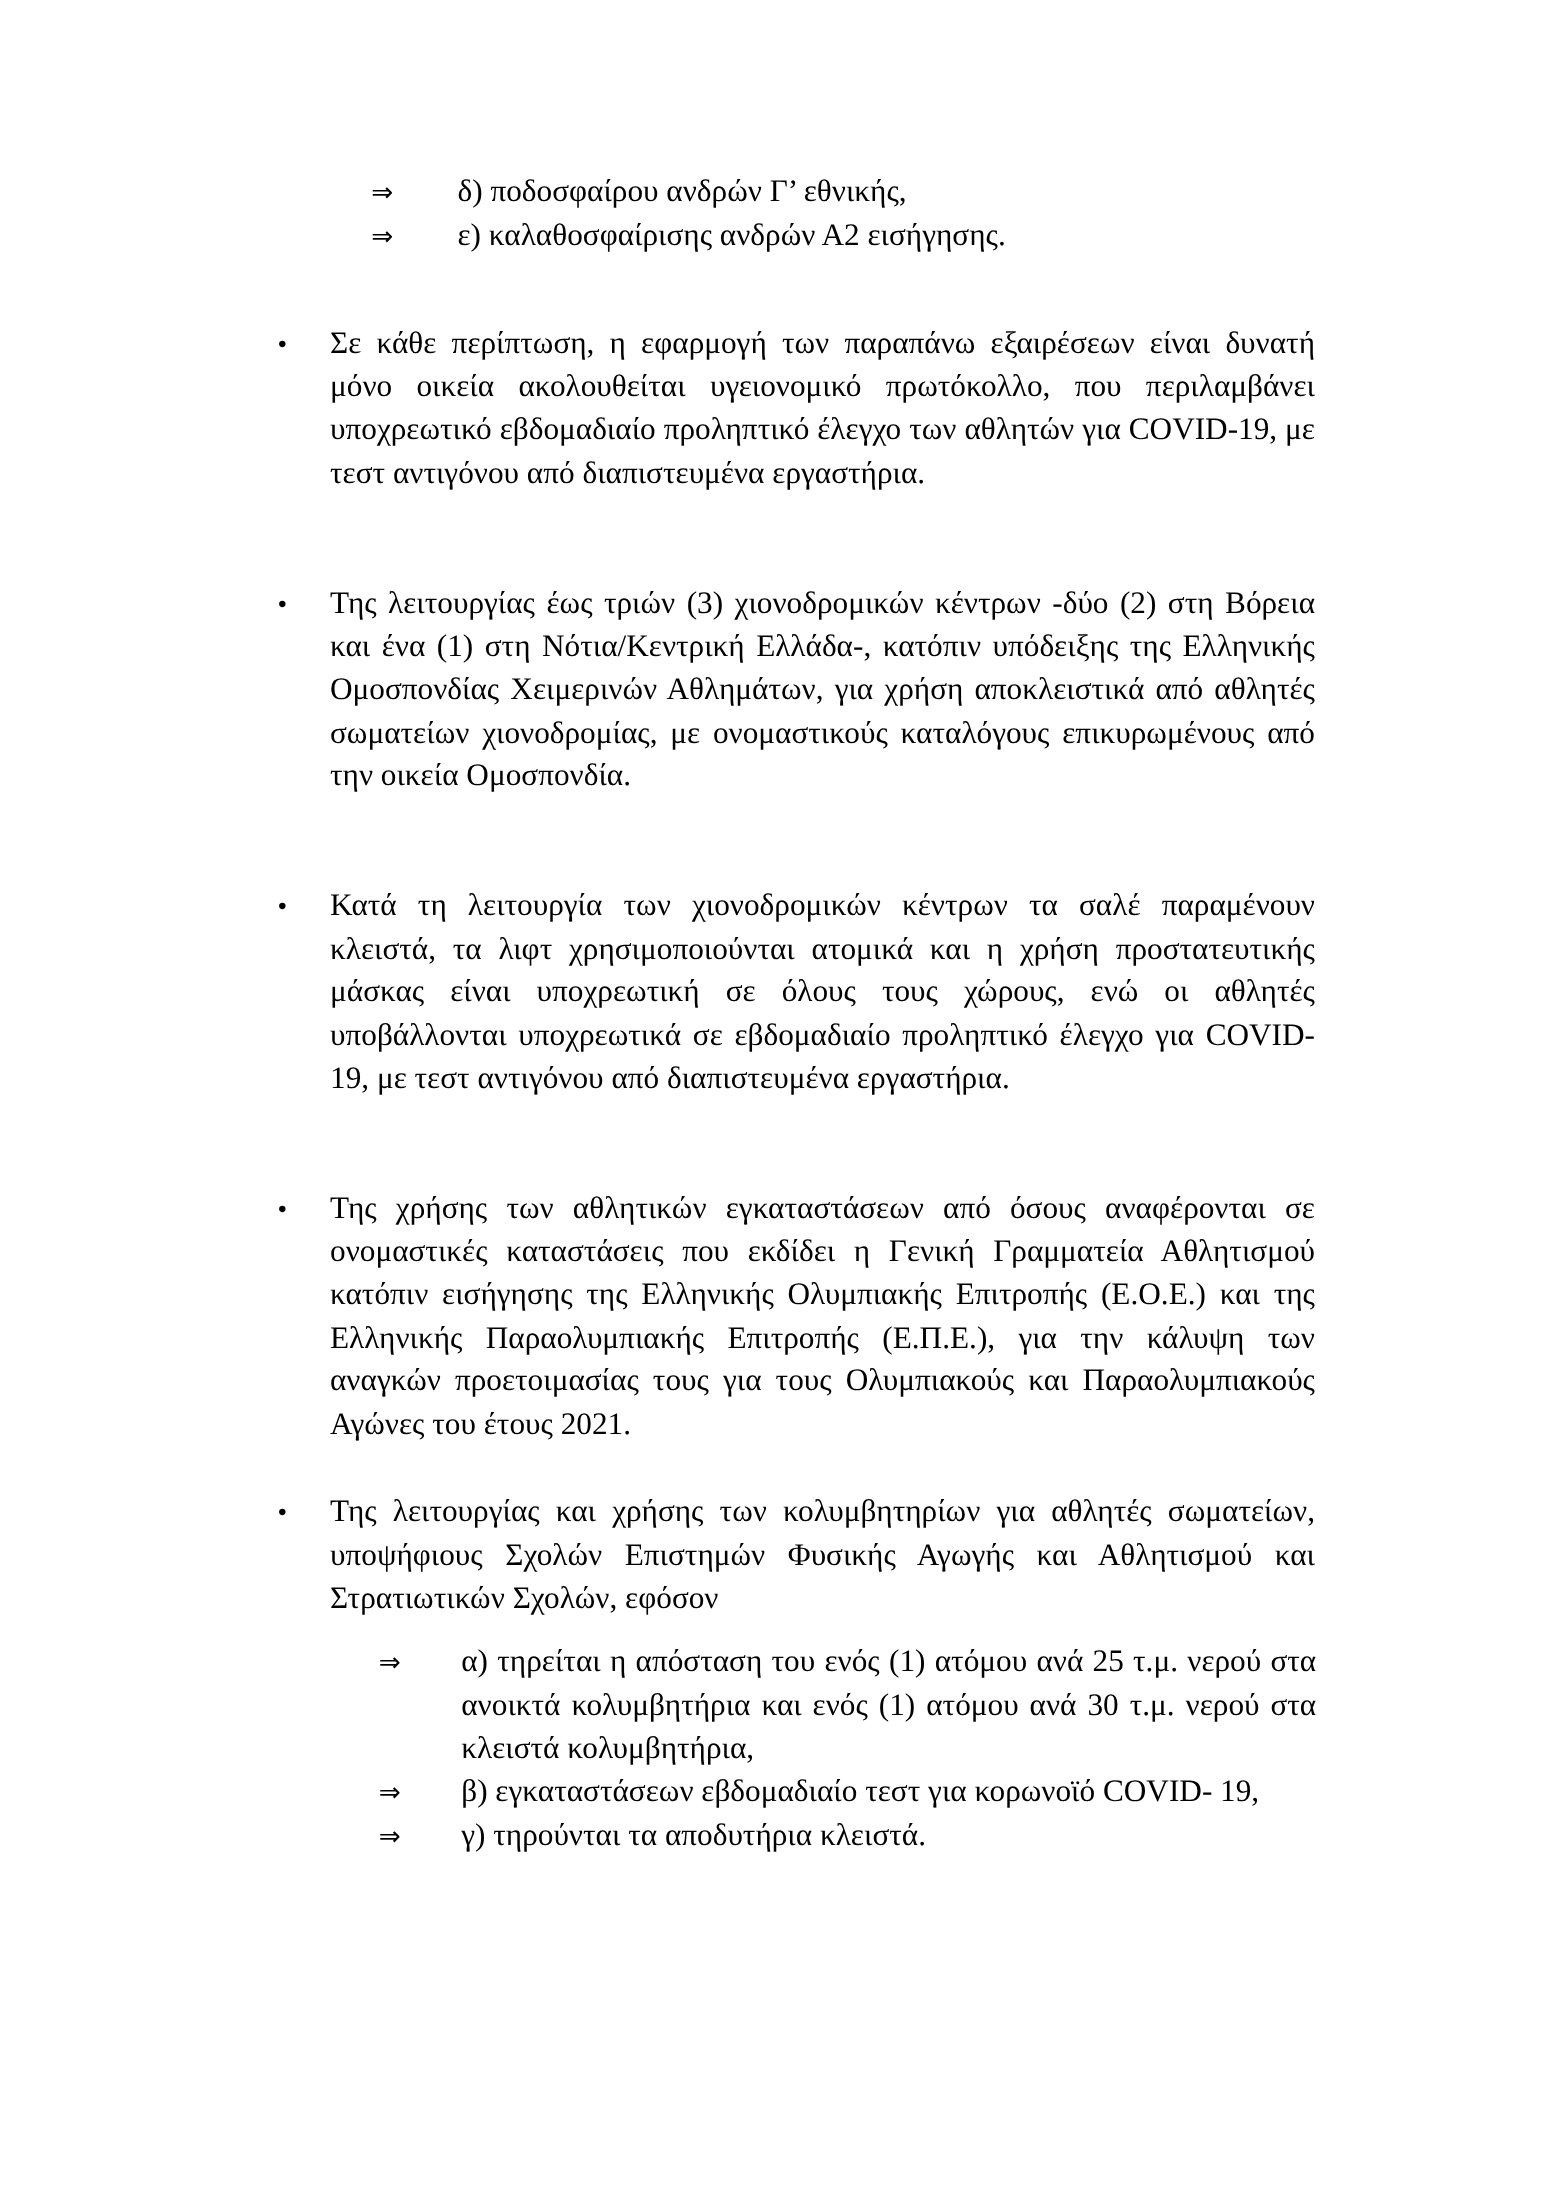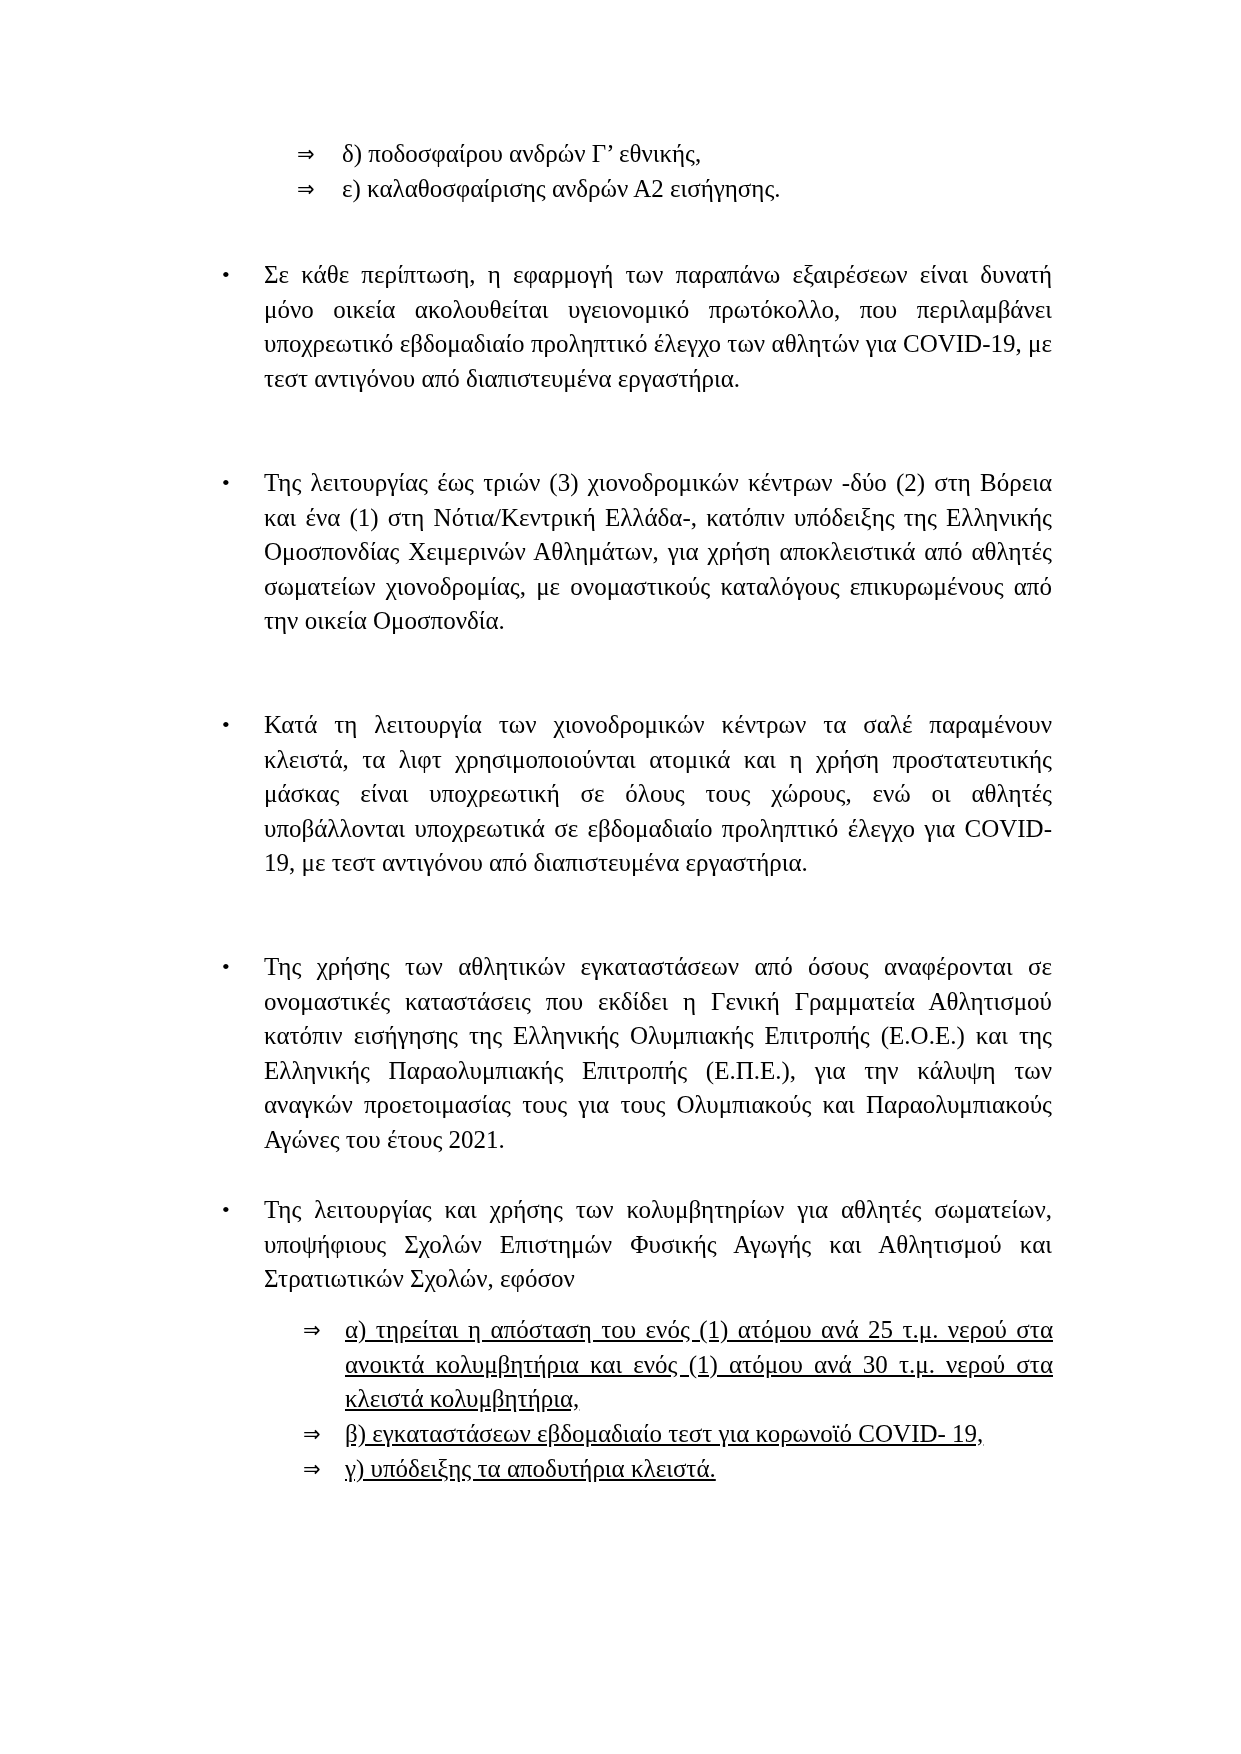--- a/index.html
+++ b/index.html
@@ -10,35 +10,35 @@
     font-family: "Liberation Serif", "DejaVu Serif", serif;
     font-size: 25px; line-height: 34.5px;
   }
   .arrow-item {
     position: absolute; left: 297px; width: 755px;
     display: flex;
   }
   .arrow {
     width: 45px; flex: 0 0 45px; font-family: "DejaVu Sans", sans-serif; font-size: 21px;
   }
-  .arrow-text { flex: 1; text-align: justify; }
+  .arrow-text { flex: 1; text-align: justify; margin-left: 24px; }
   .bullet-item {
     position: absolute; left: 222px; width: 830px; display: flex;
   }
   .bullet {
     width: 42px; flex: 0 0 42px; font-size: 22px;
   }
   .bullet-text {
     flex: 1; text-align: justify; text-align-last: left;
   }
   .sub-arrow {
     position: absolute; left: 303px; width: 750px; display: flex;
   }
   .sub-arrow .arrow { width: 42px; flex: 0 0 42px; }
-  .sub-arrow .arrow-text { text-align: justify; text-align-last: left; text-decoration: underline; }
+  .sub-arrow .arrow-text { text-align: justify; text-align-last: left; }
 </style>
 </head>
 <body>
 
 <div class="page">
 
   <div class="arrow-item" style="top:137px;">
     <span class="arrow">⇒</span>
     <span class="arrow-text">δ) ποδοσφαίρου ανδρών Γ’ εθνικής,</span>
   </div>
@@ -75,16 +75,16 @@
   <div class="sub-arrow" style="top:1313px;">
     <span class="arrow">⇒</span>
     <span class="arrow-text">α) τηρείται η απόσταση του ενός (1) ατόμου ανά 25 τ.μ. νερού στα ανοικτά κολυμβητήρια και ενός (1) ατόμου ανά 30 τ.μ. νερού στα κλειστά κολυμβητήρια,</span>
   </div>
   <div class="sub-arrow" style="top:1417px;">
     <span class="arrow">⇒</span>
     <span class="arrow-text">β) εγκαταστάσεων εβδομαδιαίο τεστ για κορωνοϊό COVID- 19,</span>
   </div>
   <div class="sub-arrow" style="top:1452px;">
     <span class="arrow">⇒</span>
-    <span class="arrow-text">γ) υπόδειξης τα αποδυτήρια κλειστά.</span>
+    <span class="arrow-text">γ) τηρούνται τα αποδυτήρια κλειστά.</span>
   </div>
 
 </div>
 
 </body></html>

